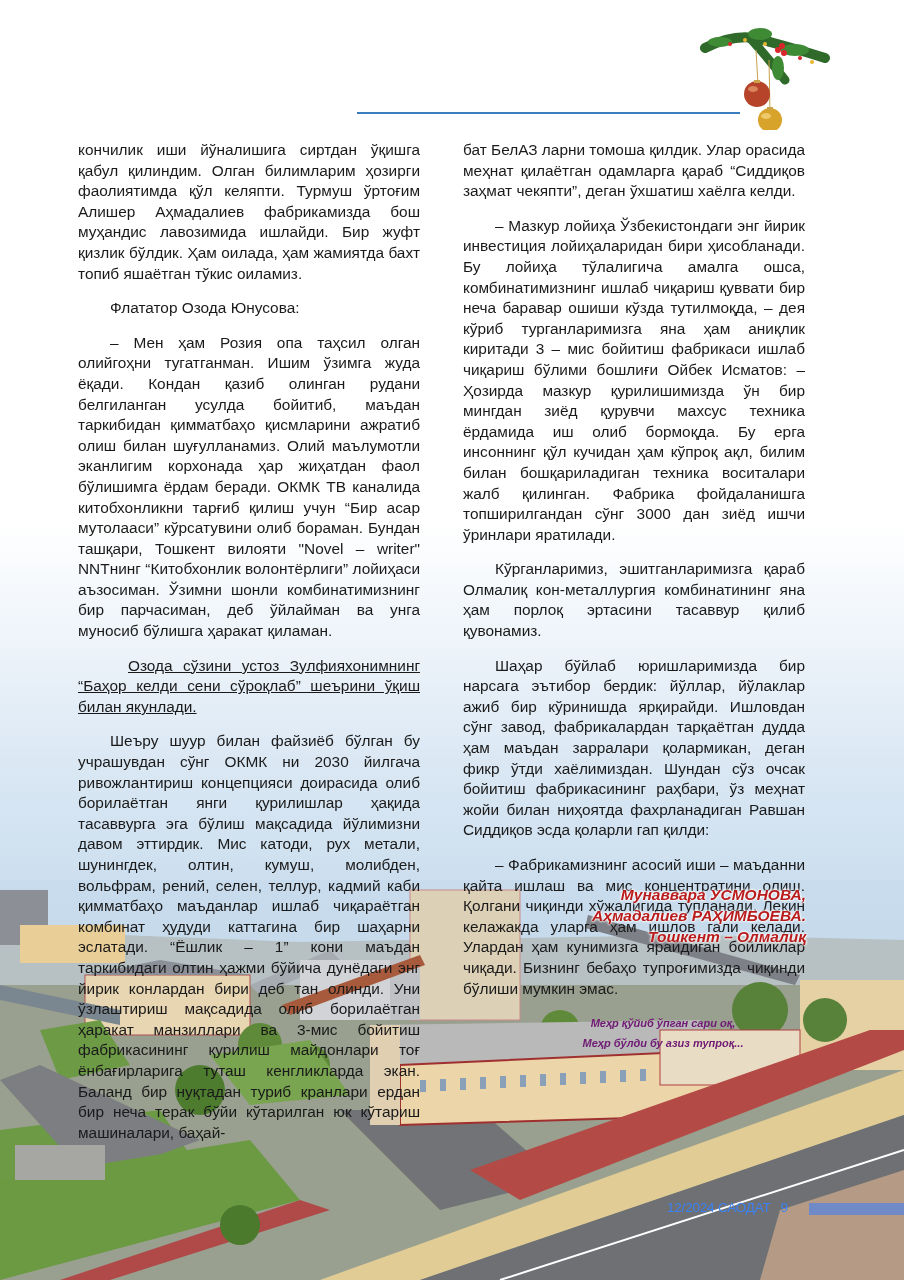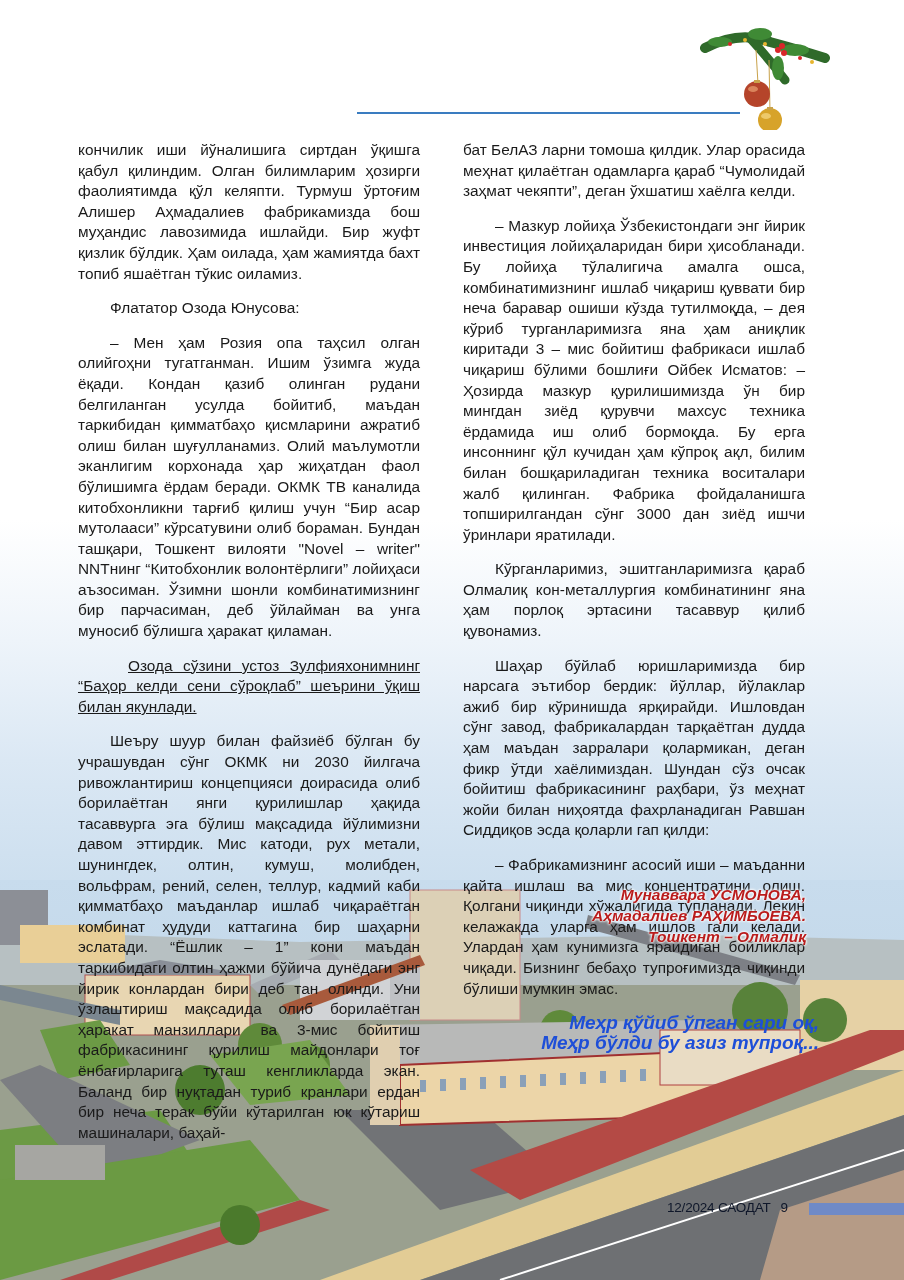--- a/index.html
+++ b/index.html
@@ -27,31 +27,31 @@
     position: absolute; top: 126px; width: 370px;
     font-size: 15.4px; line-height: 20.6px; text-align: justify;
   }
   .col-left { left: 64px; }
   .col-right { left: 449px; }
   .col p { margin: 14px; }
   .ind { text-indent: 32px; }
   .ind2 { text-indent: 50px; text-decoration: underline; }
   .quote {
     margin: 8px 0 0 58px !important;
-    font-style: italic; font-weight: bold; color: #1d4ed8;
-    font-size: 19px; line-height: 20px; text-align: right;
+    font-style: italic; font-weight: bold; color: #701a75;
+    font-size: 11px; line-height: 20px; text-align: center;
   }
   .sig {
     position: absolute; right: 98px; top: 884px; text-align: right;
     font-style: italic; font-weight: bold; font-size: 15.5px; line-height: 21px;
     color: #b91c1c;
     text-shadow: 0 0 3px #fff, 0 0 3px #fff, 0 0 2px #fff;
   }
   .footer {
-    position: absolute; left: 667px; top: 1200px; font-size: 13.5px; color: #0f172a;
+    position: absolute; left: 667px; top: 1200px; font-size: 13.5px; color: #3b82f6;
     letter-spacing: -0.2px;
   }
   .footer .pg { margin-left: 10px; }
   .footer-bar {
     position: absolute; left: 809px; top: 1203px; width: 95px; height: 12px;
     background: #6f8ac7;
   }
 </style>
 </head>
 <body>
@@ -178,21 +178,21 @@
 
 <div class="col col-left">
   <p>кончилик иши йўналишига сиртдан ўқишга қабул қилиндим. Олган билимларим ҳозирги фаолиятимда қўл келяпти. Турмуш ўртоғим Алишер Аҳмадалиев фабрикамизда бош муҳандис лавозимида ишлайди. Бир жуфт қизлик бўлдик. Ҳам оилада, ҳам жамиятда бахт топиб яшаётган тўкис оиламиз.</p>
   <p class="ind">Флататор  Озода Юнусова:</p>
   <p class="ind">– Мен ҳам Розия опа таҳсил олган олийгоҳни тугатганман. Ишим ўзимга жуда ёқади. Кондан қазиб олинган рудани белгиланган усулда бойитиб, маъдан таркибидан қимматбаҳо қисмларини ажратиб олиш билан шуғулланамиз. Олий маълумотли эканлигим корхонада ҳар жиҳатдан фаол бўлишимга ёрдам беради. ОКМК ТВ каналида китобхонликни тарғиб қилиш учун “Бир асар мутолааси” кўрсатувини олиб бораман. Бундан ташқари, Тошкент вилояти "Novel – writer" NNТнинг “Китобхонлик волонтёрлиги” лойиҳаси аъзосиман. Ўзимни шонли комбинатимизнинг бир парчасиман, деб ўйлайман ва унга муносиб бўлишга ҳаракат қиламан.</p>
   <p class="ind2">Озода сўзини устоз Зулфияхонимнинг “Баҳор келди сени сўроқлаб” шеърини ўқиш билан якунлади.</p>
   <p class="ind">Шеъру шуур билан файзиёб бўлган бу учрашувдан сўнг ОКМК ни 2030 йилгача ривожлантириш концепцияси доирасида олиб борилаётган янги қурилишлар ҳақида тасаввурга эга бўлиш мақсадида йўлимизни давом эттирдик. Мис катоди, рух метали, шунингдек, олтин, кумуш, молибден, вольфрам, рений, селен, теллур, кадмий каби қимматбаҳо маъданлар ишлаб чиқараётган комбинат ҳудуди каттагина бир шаҳарни эслатади. “Ёшлик – 1” кони маъдан таркибидаги олтин ҳажми бўйича дунёдаги энг йирик конлардан бири деб тан олинди. Уни ўзлаштириш мақсадида  олиб борилаётган  ҳаракат манзиллари ва  3-мис бойитиш фабрикасининг  қурилиш майдонлари тоғ ёнбағирларига туташ  кенгликларда экан.  Баланд бир нуқтадан туриб кранлари ердан бир неча терак бўйи кўтарилган юк кўтариш машиналари, баҳай-</p>
 </div>
 
 <div class="col col-right">
-  <p>бат БелАЗ ларни томоша қилдик. Улар орасида меҳнат қилаётган одамларга қараб “Чумолидай заҳмат чекяпти”, деган ўхшатиш хаёлга келди.</p>
+  <p>бат БелАЗ ларни томоша қилдик. Улар орасида меҳнат қилаётган одамларга қараб “Сиддиқов заҳмат чекяпти”, деган ўхшатиш хаёлга келди.</p>
   <p class="ind">–  Мазкур лойиҳа Ўзбекистондаги энг йирик инвестиция лойиҳаларидан бири ҳисобланади. Бу лойиҳа тўлалигича амалга ошса, комбинатимизнинг ишлаб чиқариш қуввати бир неча баравар ошиши кўзда тутилмоқда, – дея кўриб турганларимизга яна ҳам аниқлик киритади 3 – мис бойитиш фабрикаси ишлаб чиқариш бўлими бошлиғи Ойбек Исматов: – Ҳозирда мазкур қурилишимизда ўн бир мингдан зиёд қурувчи махсус техника ёрдамида иш олиб бормоқда. Бу ерга инсоннинг қўл кучидан ҳам кўпроқ ақл, билим билан бошқариладиган техника воситалари жалб қилинган. Фабрика фойдаланишга топширилгандан сўнг 3000 дан зиёд ишчи ўринлари яратилади.</p>
   <p class="ind">Кўрганларимиз,  эшитганларимизга  қараб Олмалиқ кон-металлургия комбинатининг яна ҳам порлоқ эртасини тасаввур қилиб қувонамиз.</p>
   <p class="ind">Шаҳар бўйлаб  юришларимизда бир нарсага эътибор бердик: йўллар, йўлаклар ажиб бир кўринишда ярқирайди. Ишловдан сўнг завод, фабрикалардан тарқаётган дудда ҳам маъдан зарралари қолармикан, деган фикр ўтди хаёлимиздан. Шундан сўз очсак бойитиш фабрикасининг раҳбари, ўз меҳнат жойи билан ниҳоятда фахрланадиган Равшан Сиддиқов эсда қоларли гап қилди:</p>
   <p class="ind">–  Фабрикамизнинг асосий иши – маъданни қайта ишлаш ва мис концентратини олиш. Қолгани чиқинди хўжалигида тўпланади. Лекин келажакда уларга ҳам ишлов гали келади. Улардан ҳам кунимизга ярайдиган бойликлар чиқади. Бизнинг бебаҳо тупроғимизда чиқинди бўлиши мумкин эмас.</p>
   <p class="quote">
     <span>Меҳр қўйиб ўпган сари оқ,</span><br>
     <span>Меҳр бўлди бу азиз тупроқ...</span>
   </p>
 </div>
 

